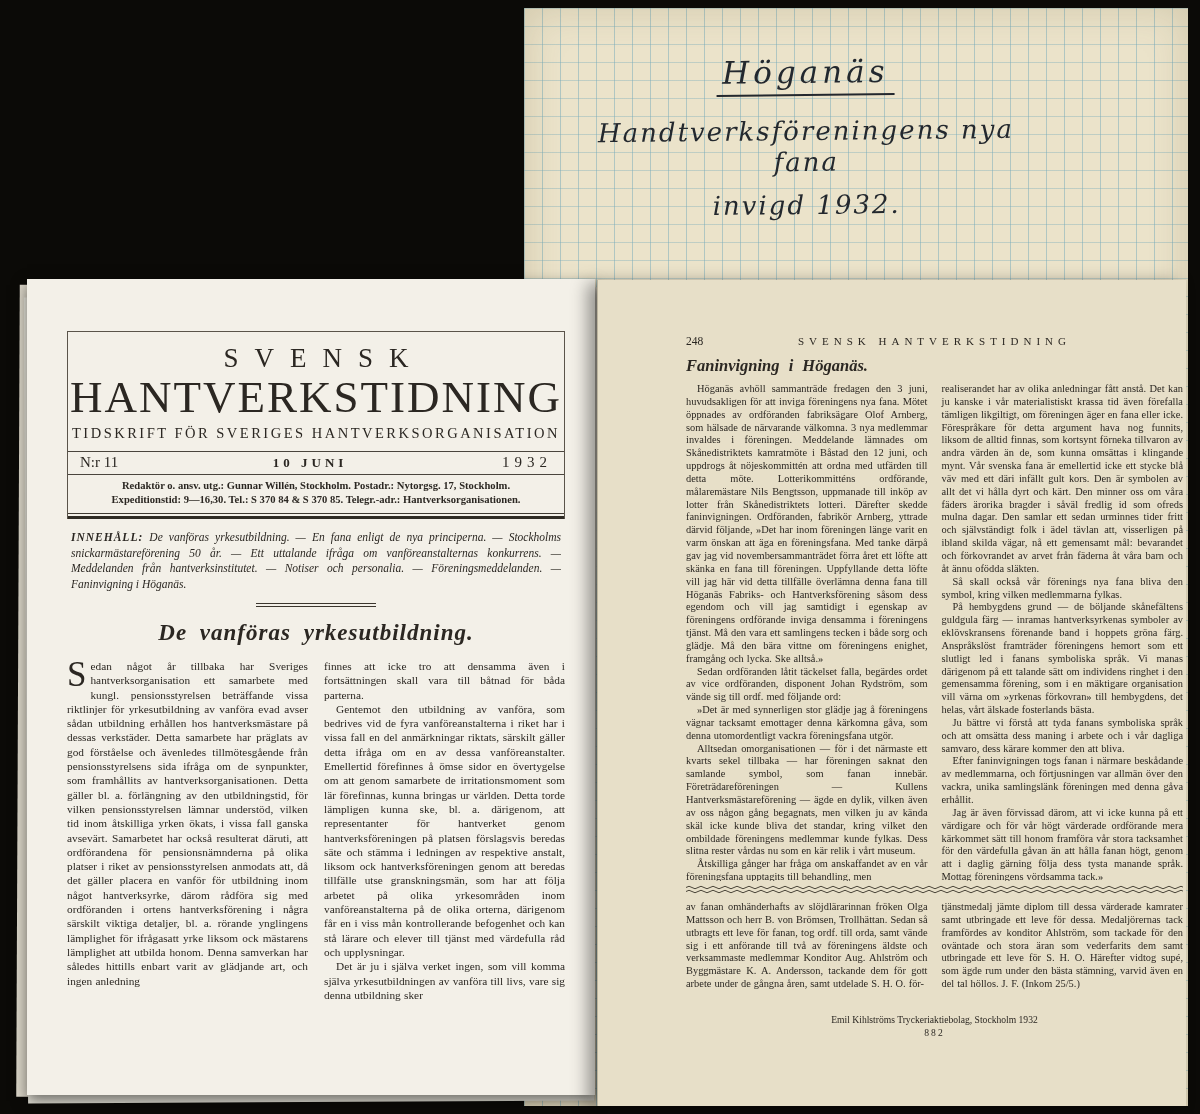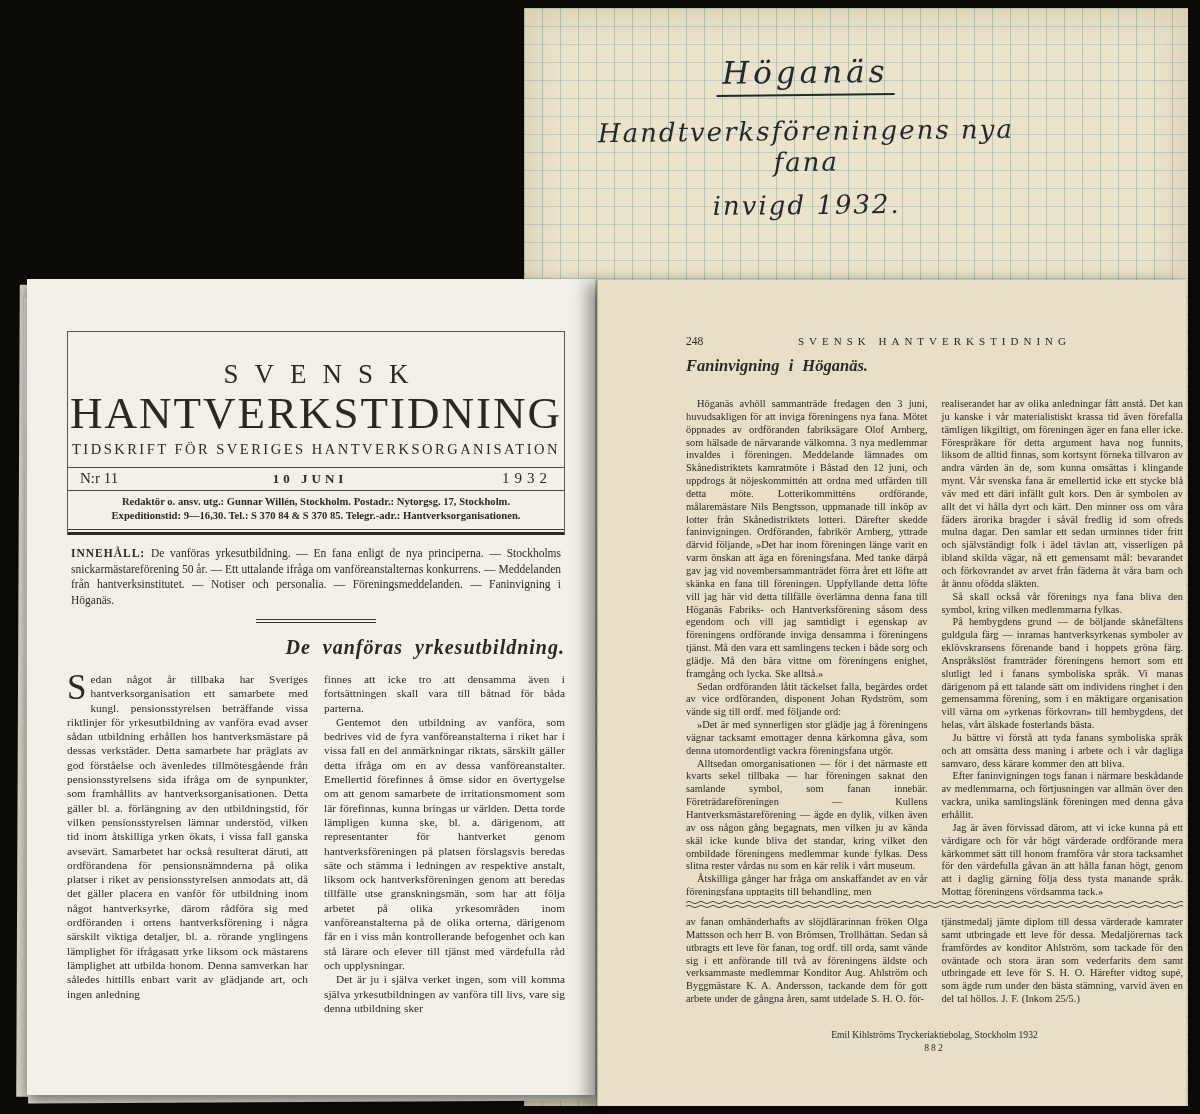--- a/index.html
+++ b/index.html
@@ -22,55 +22,55 @@
   .hw-line.l2{margin-top:12px;}
 
   
   .sheet{position:absolute;background:#e3dfd2;}
   .sheet.a{left:18px;top:286px;width:578px;height:812px;transform:rotate(.25deg);background:#dcd7c9;}
   .sheet.b{left:26px;top:296px;width:566px;height:806px;transform:rotate(-.3deg);background:#eceadf;}
 
   
   .front-page{position:absolute;left:27px;top:279px;width:568px;height:816px;background:#f3f0e8;
       box-shadow:0 6px 14px rgba(0,0,0,.55);padding:52px 30px 0 40px;box-sizing:border-box;}
-  .masthead{border:1px solid #5a544a;border-bottom:none;text-align:center;padding-top:28px;}
+  .masthead{border:1px solid #5a544a;border-bottom:none;text-align:center;padding-top:12px;}
   .mh-svensk{font-size:27px;line-height:28px;letter-spacing:16px;text-indent:16px;}
   .mh-title{font-size:45px;line-height:46px;letter-spacing:2px;margin-top:2px;}
   .mh-sub{font-size:14.5px;letter-spacing:2.5px;margin-top:5px;}
   .issue-row{display:flex;justify-content:space-between;align-items:baseline;
       border-top:1px solid #4a453d;border-bottom:1px solid #4a453d;margin-top:9px;
       padding:2px 12px 3px;}
   .issue-no{font-size:15px;}
   .issue-date{font-size:13px;letter-spacing:4px;font-weight:bold;}
   .issue-year{font-size:15px;letter-spacing:5px;}
   .editor-block{font-size:10.6px;font-weight:bold;line-height:14px;padding:4px 6px 6px;}
   .oxford{border-top:1px solid #3f3a32;border-bottom:3px solid #2f2b24;height:2px;}
-  .contents{font-size:11.5px;line-height:15.5px;text-align:justify;
+  .contents{font-style:italic;font-size:11.5px;line-height:15.5px;text-align:justify;
       margin-top:11px;padding:0 4px;}
   .contents b{font-weight:bold;letter-spacing:1px;}
   .mini-divider{width:120px;height:2px;border-top:1px solid #3b362e;border-bottom:1px solid #3b362e;
       margin:11px auto 0;}
-  .article-title{font-style:italic;font-weight:bold;font-size:20px;letter-spacing:1px;
-      word-spacing:6px;text-align:right;margin:13px 0 0;}
+  .article-title{font-style:italic;font-weight:bold;font-size:23px;letter-spacing:1px;
+      word-spacing:6px;text-align:center;margin:13px 0 0;}
   .fp-cols{display:flex;gap:16px;margin-top:13px;height:400px;overflow:hidden;}
   .fp-cols .col{flex:1;}
   .jp{margin:0;font-size:11.3px;line-height:14.3px;text-align:justify;word-spacing:.5px;}
   .jp.ind{text-indent:12px;}
   .dropcap{float:left;font-size:35px;line-height:27px;padding:2px 4px 0 0;}
 
   
   .inner-page{position:absolute;left:597px;top:280px;width:589px;height:826px;background:#e7dfc8;
       box-shadow:-9px 3px 16px rgba(0,0,0,.40);border-left:1px solid rgba(60,50,30,.25);
       box-sizing:border-box;padding:55px 3px 17px 88px;}
   .rp-header{display:flex;align-items:baseline;font-size:11px;}
   .rp-pageno{width:60px;text-align:left;font-size:11.5px;}
   .rp-runhead{flex:1;text-align:center;letter-spacing:5px;font-size:11px;}
   .rp-title{font-style:italic;font-size:16.5px;font-weight:bold;word-spacing:5px;
       text-align:left;margin:9px 0 0;}
-  .rp-cols{display:flex;gap:14px;margin-top:22px;height:498px;overflow:hidden;}
+  .rp-cols{display:flex;gap:14px;margin-top:7px;height:498px;overflow:hidden;}
   .rp-cols .col{flex:1;}
   .rp{margin:0;font-size:10.4px;line-height:12.85px;text-align:justify;word-spacing:.4px;}
   .rp.ind{text-indent:11px;}
   .wavy{display:block;width:100%;height:9px;margin-top:4px;}
   .rp-bottom{display:flex;gap:14px;margin-top:7px;height:106px;overflow:hidden;}
   .rp-bottom .col{flex:1;}
   .imprint{font-size:9.6px;text-align:center;margin-top:7px;}
   .imprint-no{font-size:9.6px;text-align:center;margin-top:2px;letter-spacing:2px;}
 </style>
 </head>

